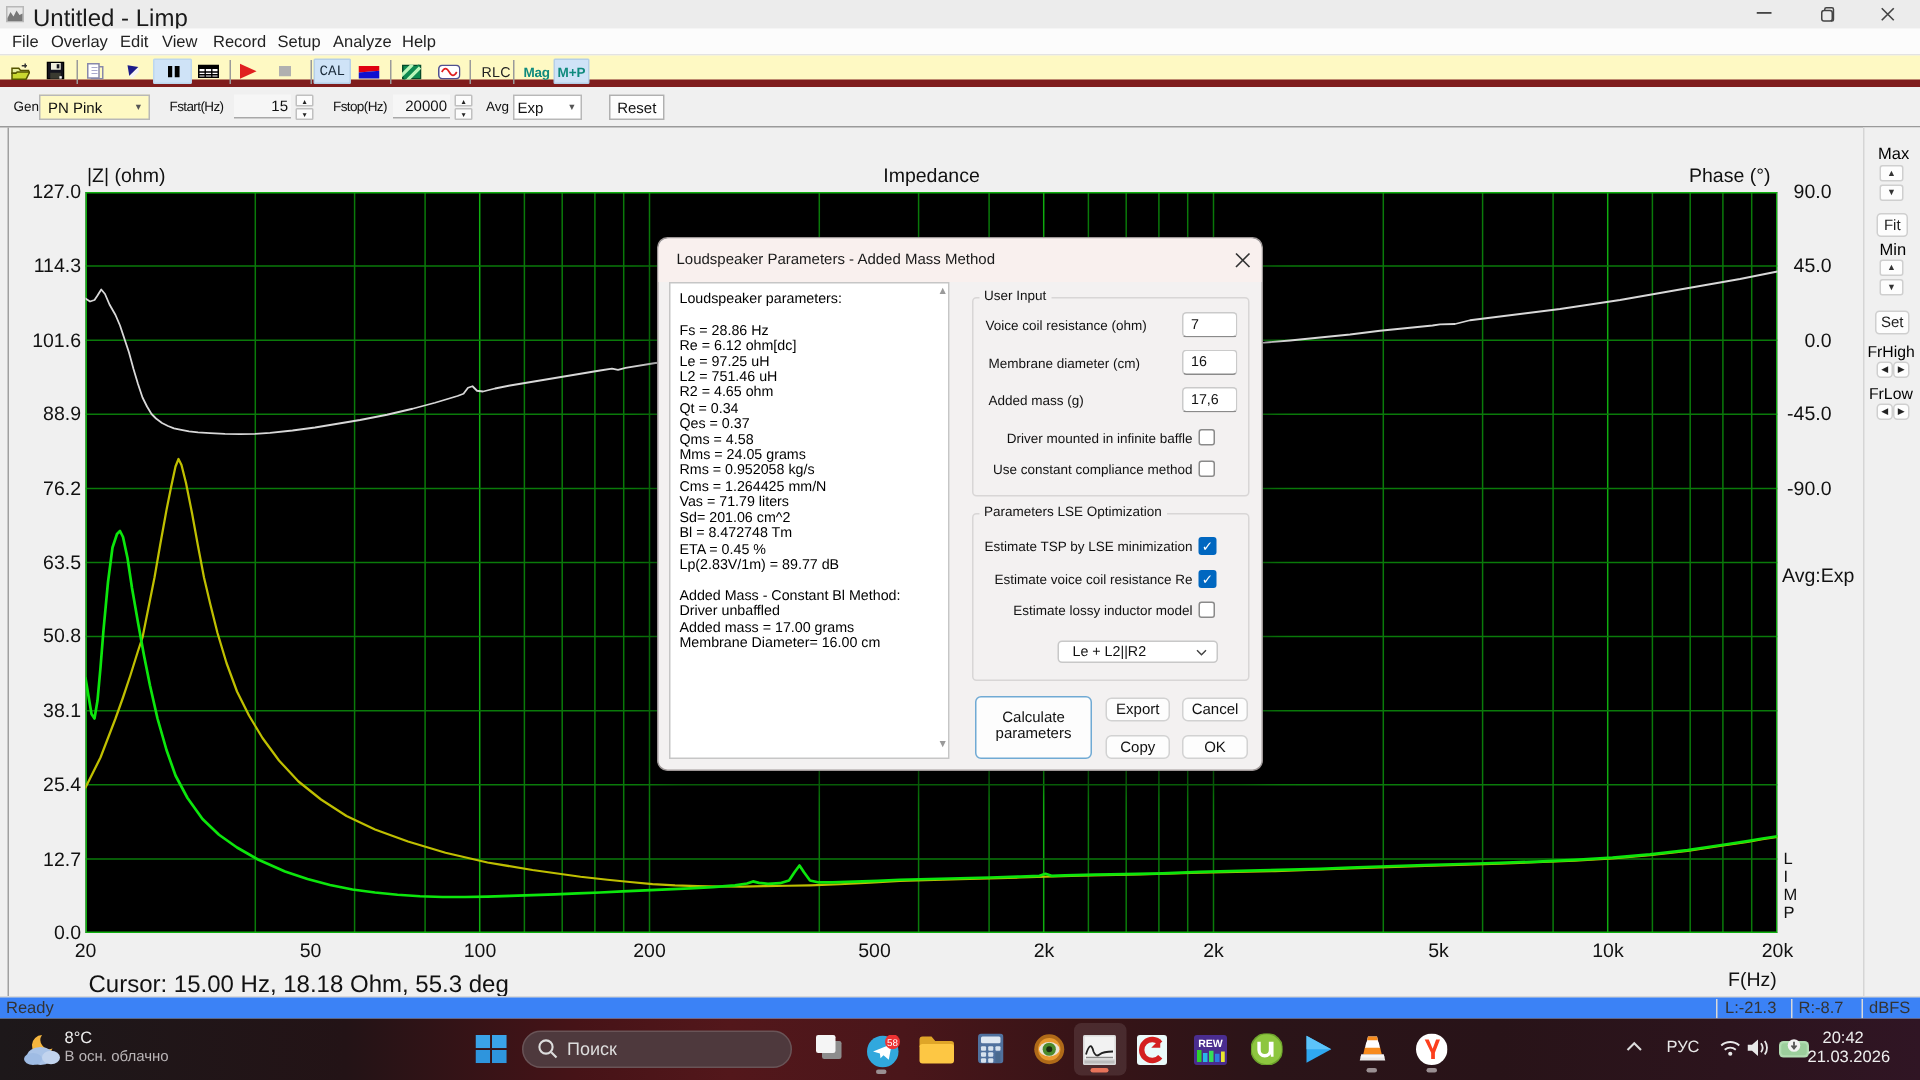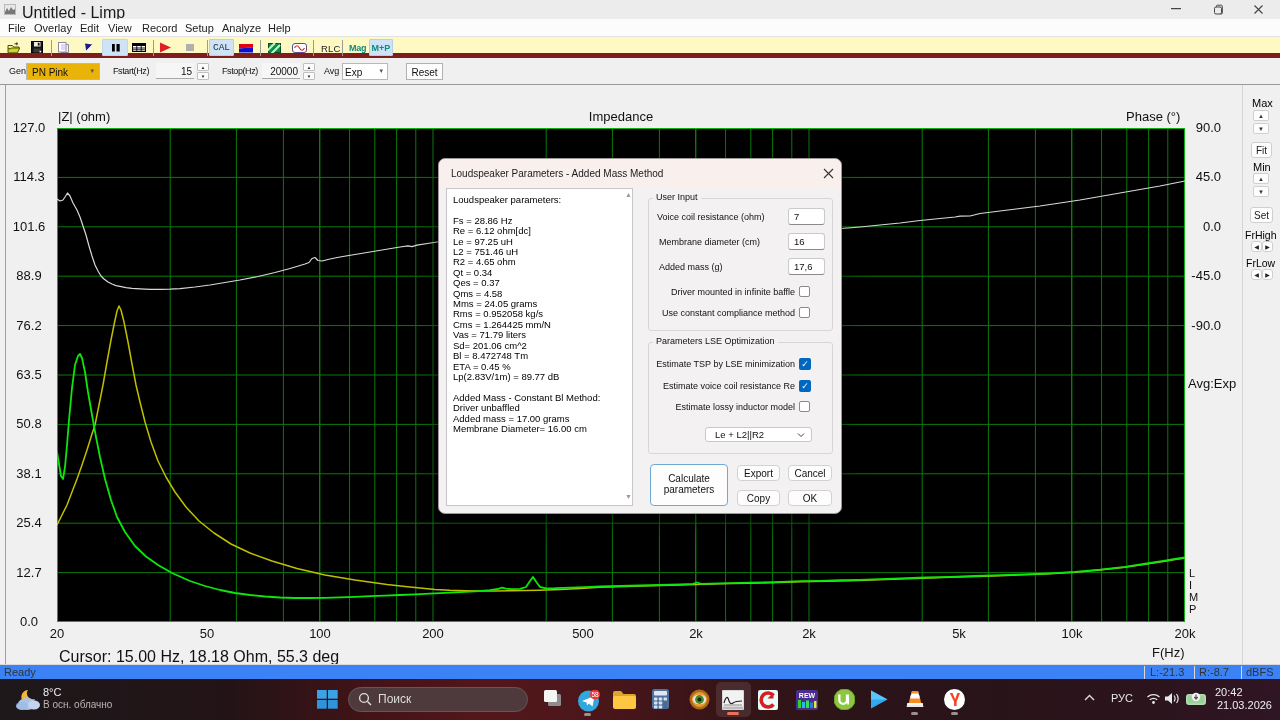--- a/index.html
+++ b/index.html
@@ -10,21 +10,21 @@
 
 #menubar{position:absolute;left:0;top:19px;width:1280px;height:18px;background:#fcfcfc;border-bottom:1px solid #e3e3e3;font-size:11px;color:#222}
 #menubar span{position:absolute;top:3px}
 
 #tb1{position:absolute;left:0;top:37px;width:1280px;height:21px;background:#fef9c3;border-bottom:5px solid #7f1d1d}
 #tb2{position:absolute;left:0;top:58px;width:1280px;height:26px;background:#f0f0f0;font-size:9px;color:#111}
 .sep{position:absolute;top:3px;width:1px;height:16px;background:#9a9a9a}
 
 #client{position:absolute;left:0;top:84px;width:1280px;height:580px;background:#f0f0f0;border-top:1px solid #9a9a9a}
 .clab{position:absolute;font-size:12px;color:#111;white-space:nowrap}
-.ylab{position:absolute;width:50px;text-align:center;font-size:13px;color:#111}
+.ylab{position:absolute;width:50px;text-align:right;font-size:13px;color:#111}
 .plab{position:absolute;width:46px;text-align:right;font-size:13px;color:#111}
 .xlab{position:absolute;width:60px;text-align:center;font-size:13px;color:#111}
 
 #rpanel{position:absolute;left:1242px;top:85px;width:38px;height:579px;background:#f0f0f0;border-left:1px solid #d5d5d5;font-size:11px;color:#111}
 .rbtn{position:absolute;background:#fdfdfd;border:1px solid #cfcfcf;border-radius:3px;font-size:10px;color:#222;text-align:center}
 .spin{position:absolute;left:1253px;width:16px;height:11px;background:#fdfdfd;border:1px solid #cfcfcf;border-radius:2px;font-size:6px;color:#333;text-align:center;line-height:10px}
 
 #statusbar{position:absolute;left:0;top:664px;width:1280px;height:15px;background:#3b82f6;border-top:1px solid #d9d9d9;font-size:11px;color:#333}
 
 #taskbar{position:absolute;left:0;top:679px;width:1280px;height:41px;background:linear-gradient(90deg,#1d181a 0%,#231316 18%,#461317 30%,#53171b 38%,#4a161a 47%,#381417 56%,#2b1418 66%,#281318 78%,#2c141d 90%,#301524 100%)}
@@ -130,21 +130,21 @@
       </svg>
   <div class="sep" style="left:313px"></div>
   <div class="abs" style="left:321px;top:6px;font-size:9.5px;color:#222;letter-spacing:0.2px;font-family:'Liberation Sans',sans-serif">RLC</div>
   <div class="sep" style="left:342px"></div>
   <div class="abs" style="left:349px;top:6px;font-size:9px;font-weight:bold;color:#0f8a7d;letter-spacing:-0.2px">Mag</div>
   <div class="abs" style="left:369px;top:2px;width:24px;height:17px;background:#cfe3f7;border:1px solid #b5cfe8;border-radius:1px;font-size:9px;font-weight:bold;color:#0f8a7d;text-align:center;line-height:16px">M+P</div>
 </div>
 
 <div id="tb2">
   <span class="abs" style="left:9px;top:8px">Gen</span>
-  <div class="abs" style="left:26px;top:5px;width:74px;height:17px;background:#eab308;border:1px solid #b8b8b8;font-size:10px;padding:3px 0 0 5px">PN Pink<span style="position:absolute;right:5px;top:3px;font-size:7px;color:#555">▾</span></div>
+  <div class="abs" style="left:26px;top:5px;width:74px;height:17px;background:#fef9c3;border:1px solid #b8b8b8;font-size:10px;padding:3px 0 0 5px">PN Pink<span style="position:absolute;right:5px;top:3px;font-size:7px;color:#555">▾</span></div>
   <span class="abs" style="left:113px;top:8px;letter-spacing:-0.4px">Fstart(Hz)</span>
   <div class="abs" style="left:156px;top:5px;width:38px;height:16px;background:#f6f6f6;border-bottom:1.5px solid #a8a8a8;font-size:10px;text-align:right;padding:3px 2px 0 0">15</div>
   <div class="abs" style="left:197px;top:5px;width:12px;height:8px;background:#fcfcfc;border:1px solid #c0c0c0;border-radius:1px;text-align:center;font-size:4.5px;color:#222;line-height:7px">▲</div>
   <div class="abs" style="left:197px;top:14px;width:12px;height:8px;background:#fcfcfc;border:1px solid #c0c0c0;border-radius:1px;text-align:center;font-size:4.5px;color:#222;line-height:7px">▼</div>
   <span class="abs" style="left:222px;top:8px;letter-spacing:-0.4px">Fstop(Hz)</span>
   <div class="abs" style="left:262px;top:5px;width:38px;height:16px;background:#f6f6f6;border-bottom:1.5px solid #a8a8a8;font-size:10px;text-align:right;padding:3px 2px 0 0">20000</div>
   <div class="abs" style="left:303px;top:5px;width:12px;height:8px;background:#fcfcfc;border:1px solid #c0c0c0;border-radius:1px;text-align:center;font-size:4.5px;color:#222;line-height:7px">▲</div>
   <div class="abs" style="left:303px;top:14px;width:12px;height:8px;background:#fcfcfc;border:1px solid #c0c0c0;border-radius:1px;text-align:center;font-size:4.5px;color:#222;line-height:7px">▼</div>
   <span class="abs" style="left:324px;top:8px">Avg</span>
   <div class="abs" style="left:342px;top:5px;width:46px;height:17px;background:#fff;border:1px solid #b8b8b8;font-size:10px;padding:3px 0 0 2px">Exp<span style="position:absolute;right:4px;top:3px;font-size:7px;color:#555">▾</span></div>
@@ -382,16 +382,16 @@
         <path d="M0 4.5 h3 L7 1 v11 L3 8.5 H0 Z"></path>
         <path d="M9 3.5 a5 5 0 0 1 0 6 M11.5 2 a7.5 7.5 0 0 1 0 9" stroke="#e8e8e8" stroke-width="1.2" fill="none"></path>
       </svg>
 <svg class="abs" style="left:1186px;top:11px" width="22" height="16">
 <rect x="0" y="4" width="20" height="11" rx="3" fill="#b2ddb2"></rect>
 <rect x="1.5" y="5.5" width="17" height="8" rx="2" fill="#9ccf9c"></rect>
 <circle cx="10" cy="7" r="4.2" fill="#f2f2f2"></circle>
 <path d="M10 4.5 v4 M8.3 7 L10 9 L11.7 7" stroke="#555" stroke-width="1.2" fill="none"></path>
 </svg>
 <span class="abs" style="left:1215px;top:7px;width:57px;font-size:11px;color:#eee">20:42</span>
-<span class="abs" style="left:1205px;top:20px;width:67px;text-align:right;font-size:11px;color:#eee">21.03.2026</span>
+<span class="abs" style="left:1205px;top:20px;width:67px;font-size:11px;color:#eee">21.03.2026</span>
 </div>
 
 </div>
 
 </body></html>

